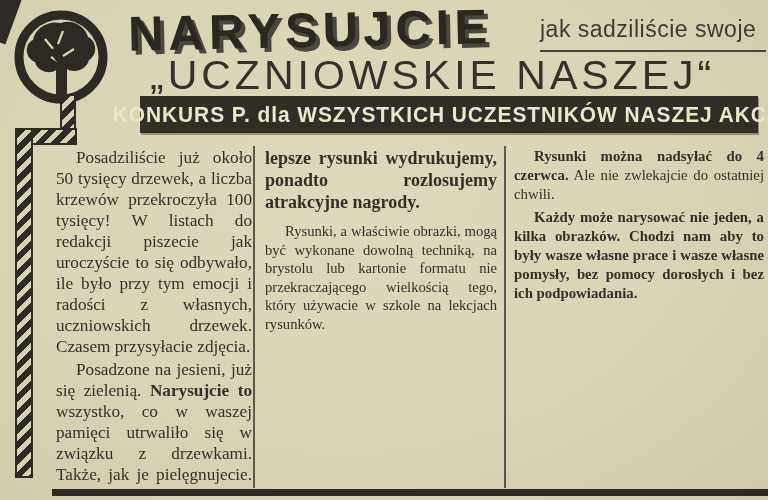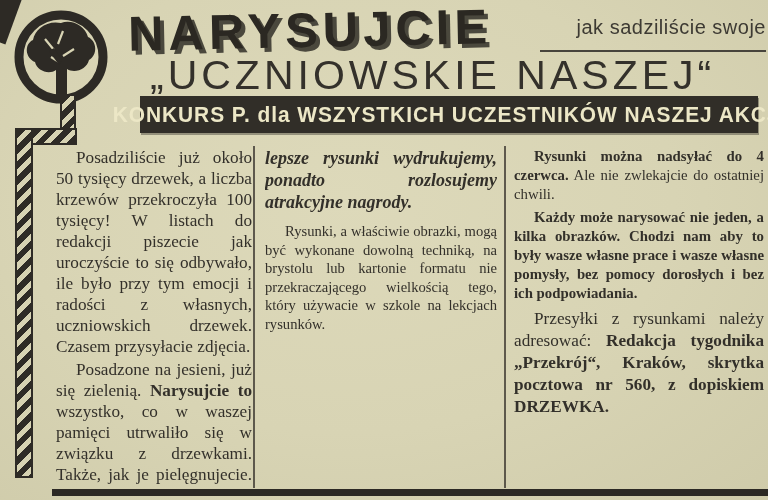--- a/index.html
+++ b/index.html
@@ -21,22 +21,22 @@
   .band-h{left:15px;top:128px;width:62px;height:17px;}
   .band-v{left:15px;top:128px;width:18px;height:350px;}
   .display-title{
     position:absolute;left:128px;top:2px;
     font-family:"Liberation Sans",sans-serif;font-weight:bold;font-size:49px;
     letter-spacing:5px;color:#2b2822;transform:rotate(-1.2deg);
     text-shadow:4px 4px 0 rgba(43,40,34,.82);white-space:nowrap;
   }
   .subtitle{
     position:absolute;left:540px;top:16px;width:226px;
-    font-family:"Liberation Sans",sans-serif;font-size:20px;color:#3d3a33;
-    white-space:nowrap;letter-spacing:.5px;text-align:right;
+    font-family:"Liberation Sans",sans-serif;font-size:23px;color:#3d3a33;
+    white-space:nowrap;letter-spacing:.5px;
   }
   .subtitle-rule{position:absolute;left:540px;top:50px;width:226px;height:2px;background:#47443c;}
   .quote-line{
     position:absolute;left:150px;top:52px;
     font-family:"Liberation Sans",sans-serif;font-size:41px;font-weight:400;
     letter-spacing:4px;color:#34312b;white-space:nowrap;
   }
   .banner{
     position:absolute;left:140px;top:96px;width:618px;height:37px;
     background:#312e28;display:flex;align-items:center;justify-content:center;
@@ -49,21 +49,21 @@
   
   .col{position:absolute;top:147px;height:341px;overflow:hidden;text-align:justify;hyphens:auto;}
   .col1{left:56px;width:196px;}
   .col2{left:265px;width:232px;}
   .col3{left:514px;width:250px;}
   .vrule{position:absolute;top:146px;width:2px;height:342px;background:rgba(62,58,50,.8);}
   .vrule1{left:253px;} .vrule2{left:504px;}
   p{margin:0;text-indent:20px;}
   .c1p{font-size:17.2px;line-height:21px;font-weight:500;}
   .c1p + .c1p{margin-top:2px;}
-  .c2big{font-size:18px;line-height:22px;font-weight:bold;text-indent:0;font-style:italic;}
+  .c2big{font-size:18px;line-height:22px;font-weight:bold;text-indent:0;}
   .c2small{font-size:14.6px;line-height:18.6px;margin-top:9px;}
   .c3small{font-size:14.8px;line-height:19px;}
   .c3small + .c3small{margin-top:4px;}
   .c3addr{font-size:17.2px;line-height:22px;margin-top:5px;}
   .c3last{font-size:15.6px;line-height:20px;margin-top:3px;font-weight:600;}
   .b{font-weight:bold;}
   .i{font-style:italic;}
   
   .bottom-bar{position:absolute;left:52px;top:489px;width:716px;height:7px;background:#2c2924;}
 </style>
@@ -104,17 +104,16 @@
   </div>
 
   <div class="col col2">
     <p class="c2big"><span>lepsze rysunki wydrukujemy, ponadto rozlosujemy atrakcyjne nagrody.</span></p>
     <p class="c2small"><span>Rysunki, a właściwie obrazki, mogą być wykonane dowolną techniką, na brystolu lub kartonie formatu nie przekraczającego wielkością tego, który używacie w szkole na lekcjach rysunków.</span></p>
   </div>
 
   <div class="col col3">
     <p class="c3small"><span class="b">Rysunki można nadsyłać do 4 czerwca.</span><span> Ale nie zwlekajcie do ostatniej chwili.</span></p>
     <p class="c3small"><span class="b">Każdy może narysować nie jeden, a kilka obrazków. Chodzi nam aby to były wasze własne prace i wasze własne pomysły, bez pomocy dorosłych i bez ich podpowiadania.</span></p>
-    <p class="c3addr"><span>Przesyłki z rysunkami należy adresować: </span><span class="b">Redakcja tygodnika „Przekrój“, Kraków, skrytka pocztowa nr 560, z dopiskiem DRZEWKA.</span></p>
   </div>
 
   <div class="bottom-bar"></div>
 </div>
 
 </body></html>

